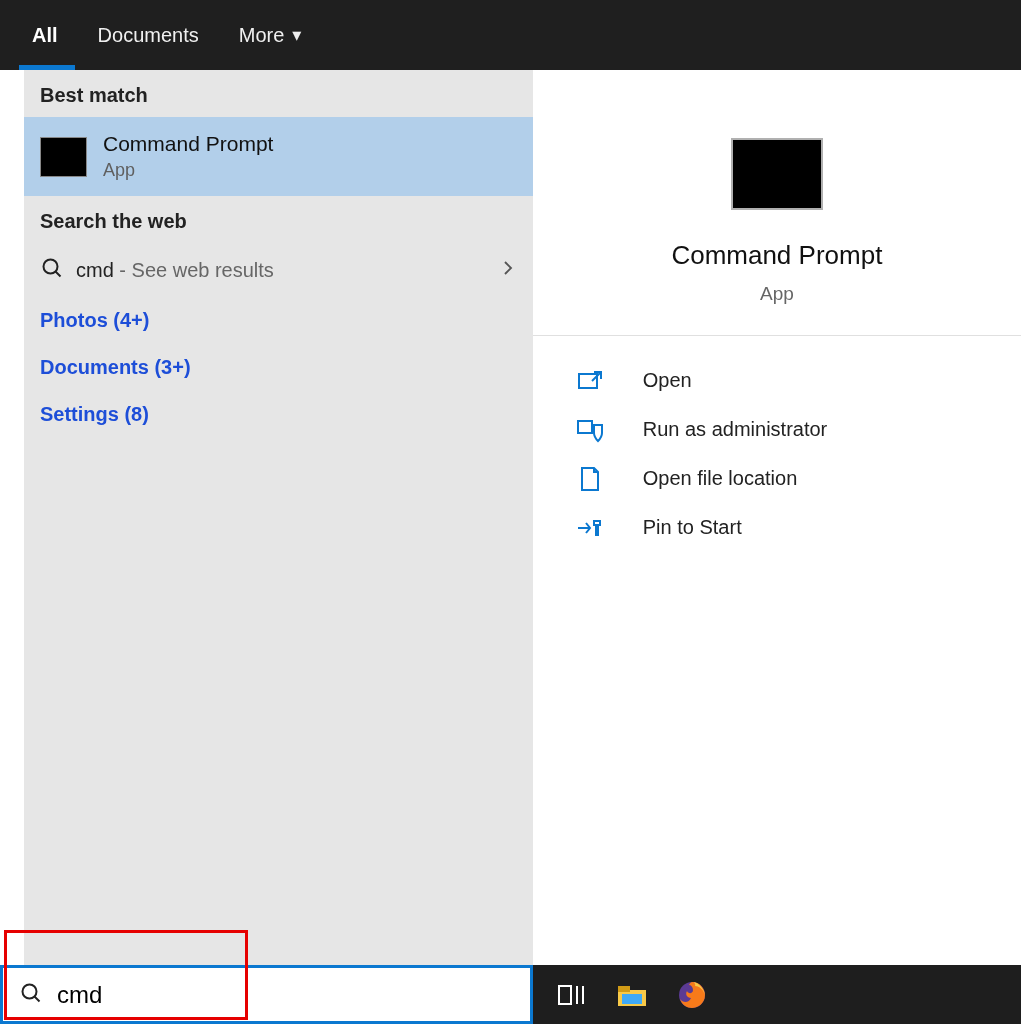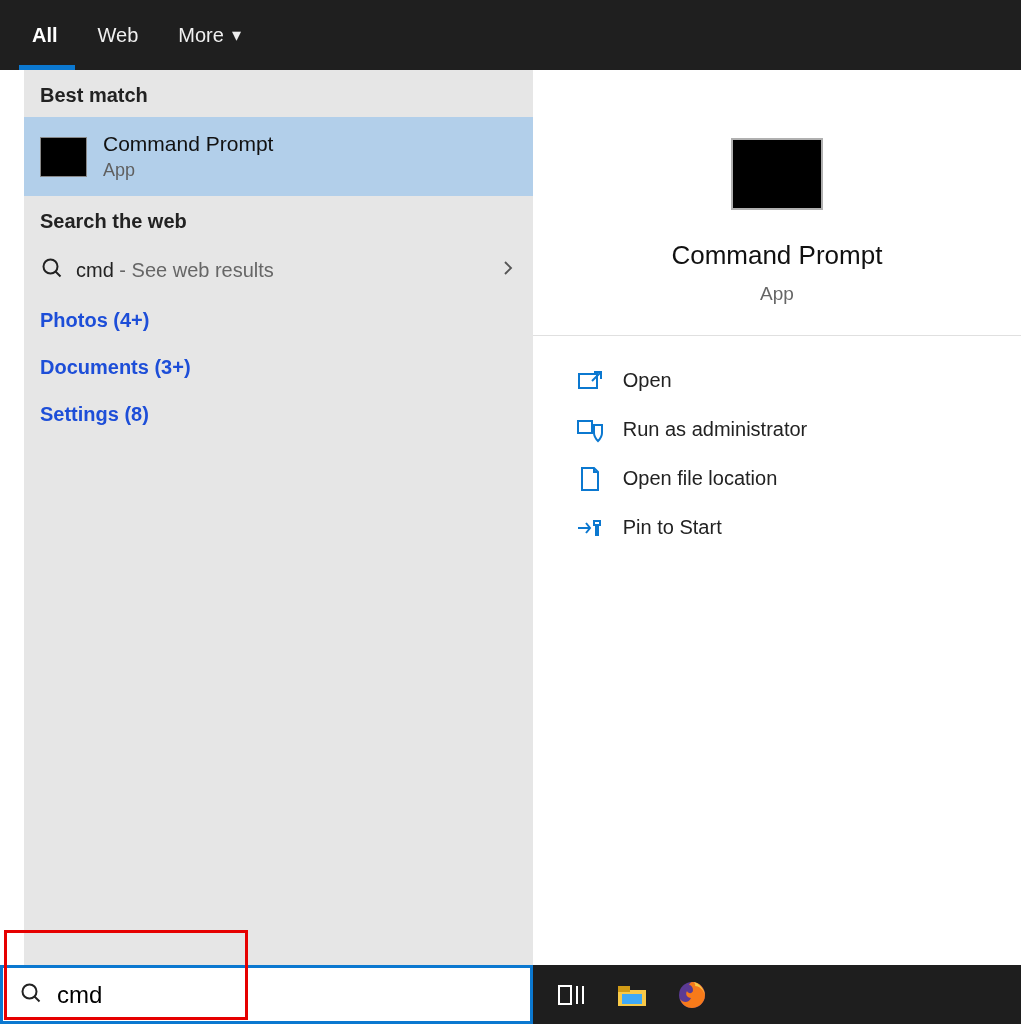--- a/index.html
+++ b/index.html
@@ -107,21 +107,21 @@
   background: #000;
   border: 2px solid #b0b0b0;
 }
 .preview .pv-title { font-size: 26px; margin-top: 30px; color: #111; }
 .preview .pv-sub   { font-size: 19px; color: #666; margin-top: 12px; }
 
 .actions { padding: 20px 0 0 40px; }
 .action {
   display: flex;
   align-items: center;
-  gap: 16px;
+  gap: 36px;
   height: 49px;
   cursor: pointer;
 }
 .action .aicon { width: 34px; display: flex; justify-content: center; }
 .action .alabel { font-size: 20px; color: #222; }
 
 .taskbar {
   position: absolute;
   left: 0; right: 0; bottom: 0;
   height: 59px;
@@ -160,21 +160,21 @@
 }
 .tb-icon { width: 34px; height: 34px; display: flex; align-items: center; justify-content: center; }
 
 .chev { font-size: 18px; color: #eee; }
 </style>
 </head>
 <body>
 
 <div class="topbar">
   <div class="tab active">All</div>
-  <div class="tab">Web</div>
+  <div class="tab">Documents</div>
   <div class="tab">
     <span>More</span>
     <span class="chev">▾</span>
   </div>
 </div>
 
 <div class="main">
 
   <div class="left">
     <div class="section-header">Best match</div>

